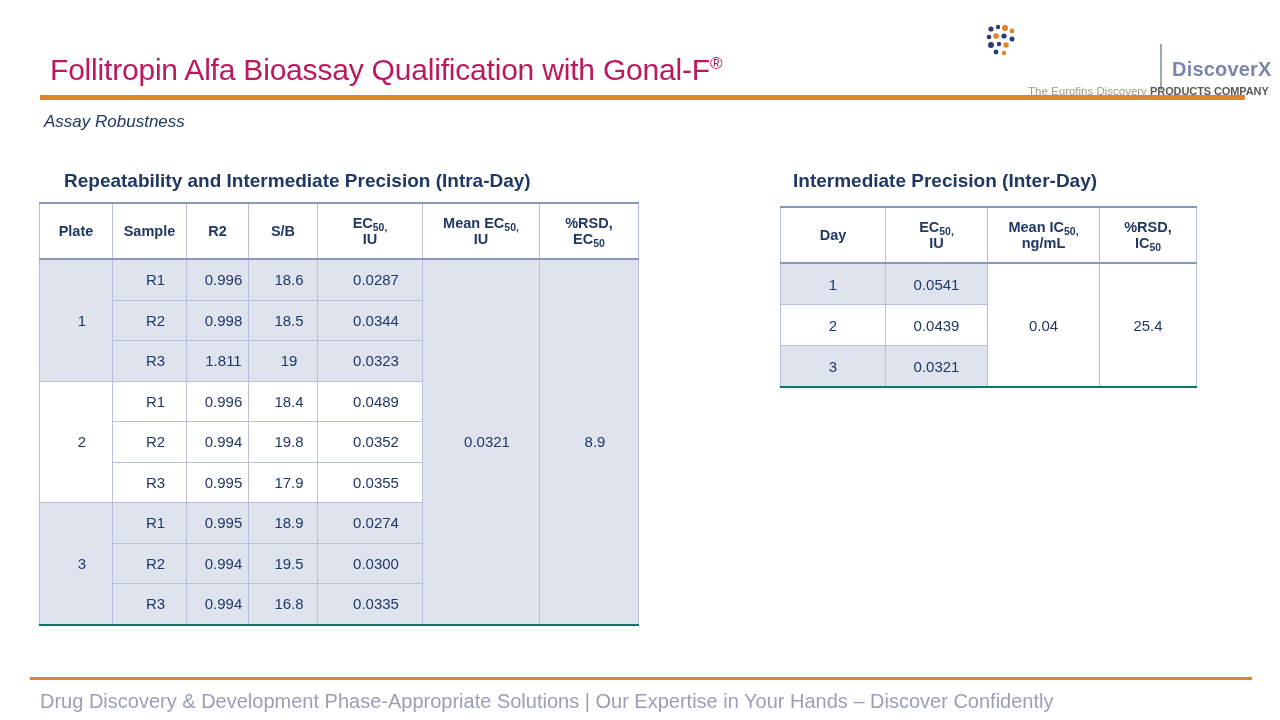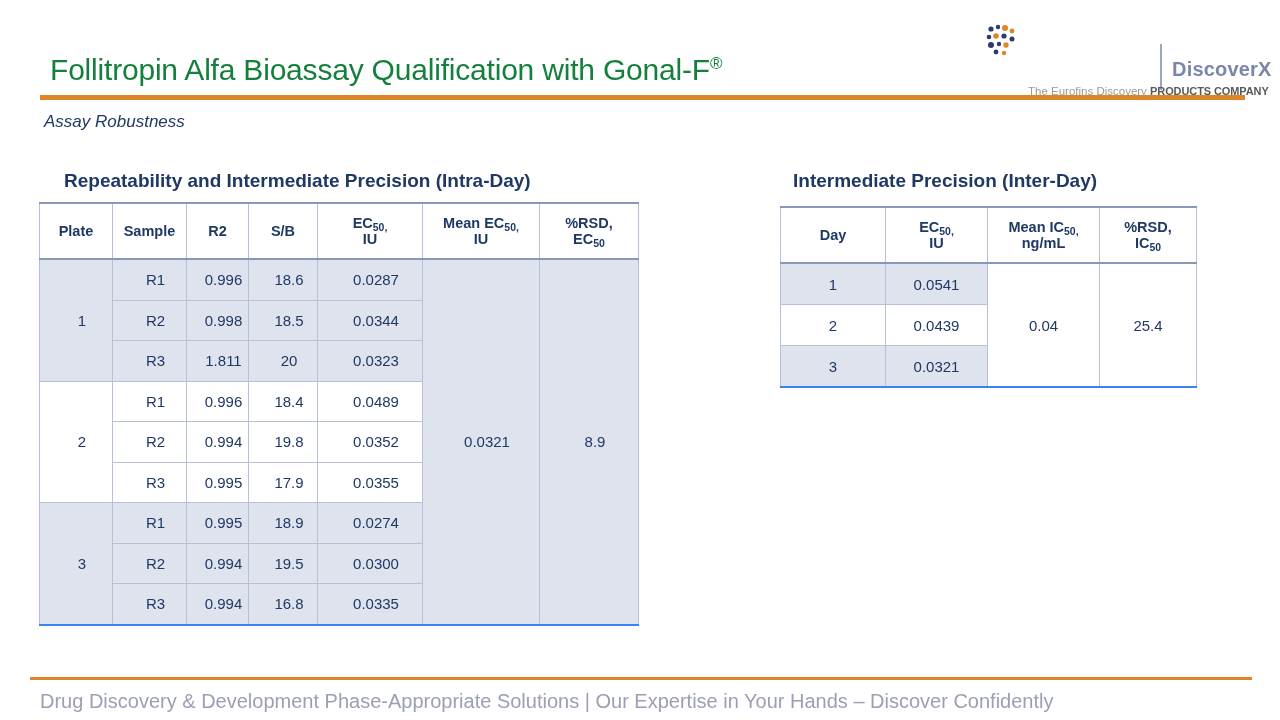--- a/index.html
+++ b/index.html
@@ -16,21 +16,21 @@
     color: #1f3864;
   }
 
   
   #slide-title {
     position: absolute;
     left: 50px;
     top: 33px;
     font-size: 30px;
     font-weight: normal;
-    color: #15803d;
+    color: #be185d;
     letter-spacing: -0.2px;
     white-space: nowrap;
   }
   #slide-title .reg {
     font-size: 17px;
     vertical-align: super;
     line-height: 0;
   }
 
   #header-rule {
@@ -133,21 +133,21 @@
     vertical-align: middle;
     font-weight: normal;
     padding: 0;
   }
   .grid th {
     font-weight: bold;
     font-size: 14.5px;
     line-height: 1.12;
   }
   .grid .outer-top    { border-top: 2px solid #8a96bb; }
-  .grid .outer-bottom { border-bottom: 2px solid #3b82f6; }
+  .grid .outer-bottom { border-bottom: 2px solid #0f766e; }
   .hdr-sep td, .hdr-sep th { border-bottom: 2px solid #8a96bb; }
   .shade { background: #dfe3ee; }
   .plain { background: #ffffff; }
   sub {
     font-size: 0.72em;
     vertical-align: baseline;
     position: relative;
     bottom: -0.28em;
   }
 
@@ -262,21 +262,21 @@
       </tr>
       <tr>
         <td class="shade">R2</td>
         <td class="shade">0.998</td>
         <td class="shade">18.5</td>
         <td class="shade">0.0344</td>
       </tr>
       <tr>
         <td class="shade">R3</td>
         <td class="shade">1.811</td>
-        <td class="shade">20</td>
+        <td class="shade">19</td>
         <td class="shade">0.0323</td>
       </tr>
       <tr>
         <td class="plain" rowspan="3">2</td>
         <td class="plain">R1</td>
         <td class="plain">0.996</td>
         <td class="plain">18.4</td>
         <td class="plain">0.0489</td>
       </tr>
       <tr>

